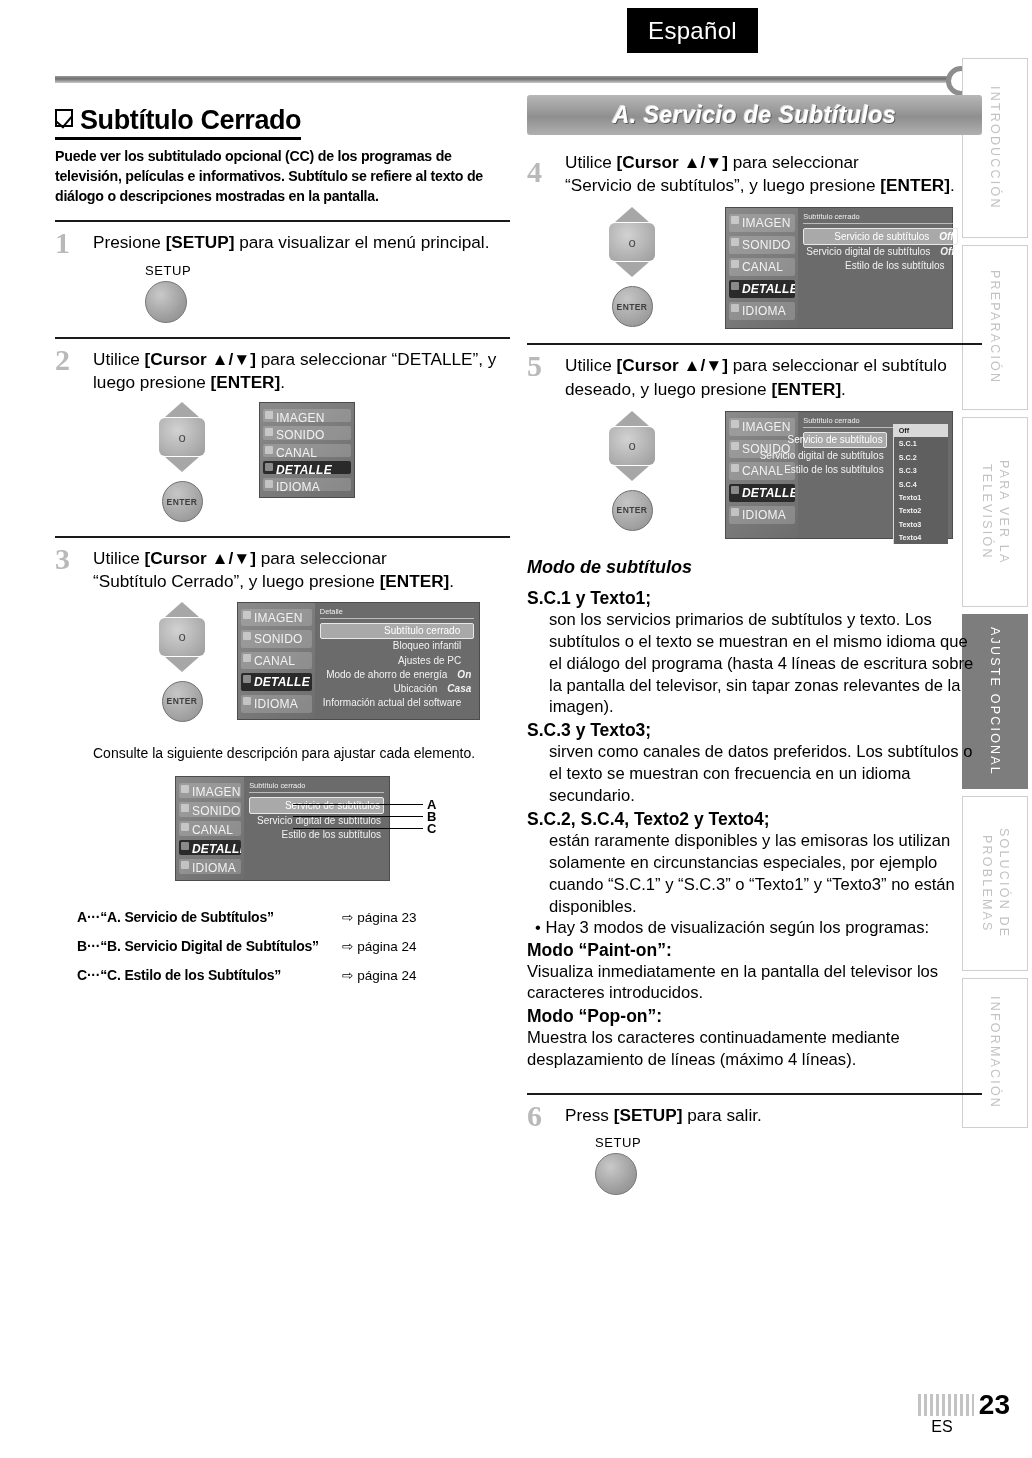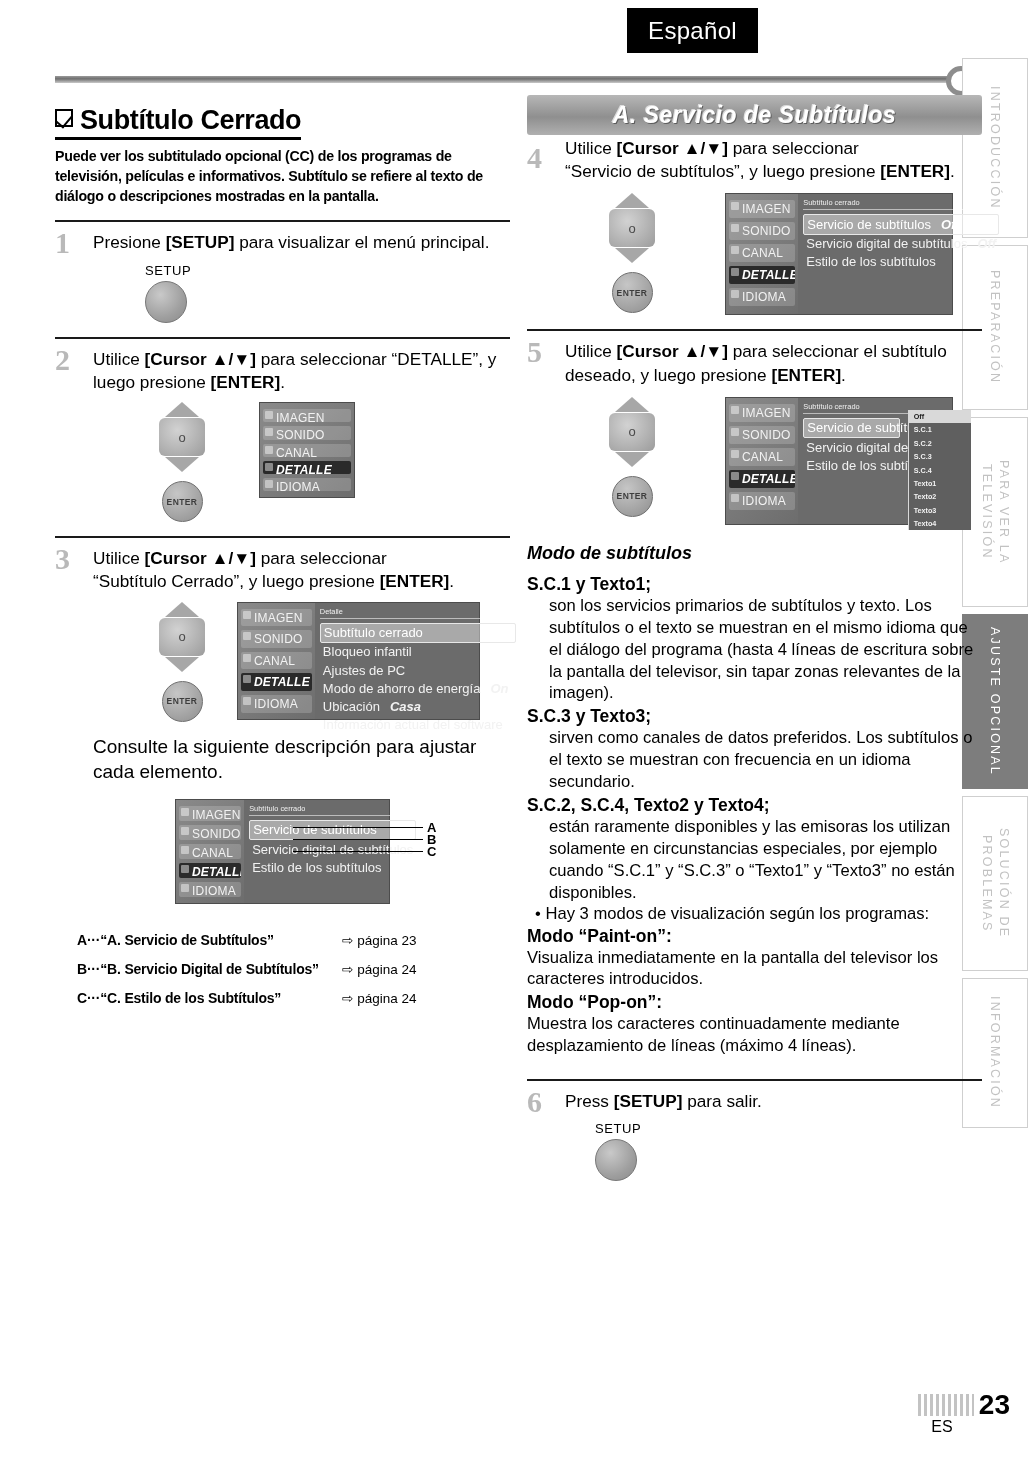--- a/index.html
+++ b/index.html
@@ -201,22 +201,22 @@
     font-style: italic;
     font-weight: bold;
   }
   .osd-main { flex: 1; padding: 4px 5px; position: relative; }
   .osd-head {
     border-bottom: 1px solid rgba(255,255,255,.55);
     padding-bottom: 2px; margin-bottom: 4px;
     font-size: 7.4px;
   }
   .osd-row {
-    display: flex; justify-content: flex-start;
-    font-size: 13px; padding: 1.6px 3px;
+    display: flex; justify-content: flex-end;
+    font-size: 10px; padding: 1.6px 3px;
     white-space: nowrap;
   }
   .osd-row.hl {
     background: rgba(255,255,255,.42);
     border: 1px solid #e8e8e8;
     border-radius: 2px;
     color: #fff;
   }
   .osd-row .val { font-style: italic; font-weight: bold; padding-left: 10px; }
   .osd-list {
@@ -237,35 +237,35 @@
   .callout-letter {
     position: absolute; font-size: 13px; font-weight: bold; line-height: 1;
   }
 
   .legend { margin-top: 28px; font-size: 14px; }
   .legend-row { display: flex; margin-bottom: 13px; font-weight: bold; }
   .legend-key { width: 265px; letter-spacing: -.2px; margin-left: 22px; }
   .legend-pg { font-weight: normal; font-size: 13.5px; }
   .legend-pg .arrow { margin-right: 4px; }
 
-  .note { font-size: 19px; line-height: 1.35; margin-top: 12px; }
+  .note { font-size: 14px; line-height: 1.35; margin-top: 22px; }
 
   
   .banner {
     height: 40px;
     background: linear-gradient(to bottom,#b7b7b7,#8f8f8f 55%,#b0b0b0);
     border-radius: 3px;
     display: flex; align-items: center; justify-content: center;
     color: #ffffff;
     font-size: 23px;
     font-weight: bold;
     font-style: italic;
     letter-spacing: .5px;
     text-shadow: 1px 1px 0 #5d5d5d, -1px -1px 0 #dedede;
-    margin-bottom: 2px;
+    margin-bottom: 16px;
   }
 
   .sub-head {
     font-size: 18px; font-weight: bold; font-style: italic;
     margin: 18px 0 10px 0;
   }
   .term { font-size: 17.5px; font-weight: bold; margin-top: 2px; }
   .term-body { font-size: 16.6px; line-height: 1.32; padding-left: 22px; }
   .plain { font-size: 16.6px; line-height: 1.32; }
   .bullet { font-size: 16.6px; padding-left: 22px; text-indent: -14px; }

